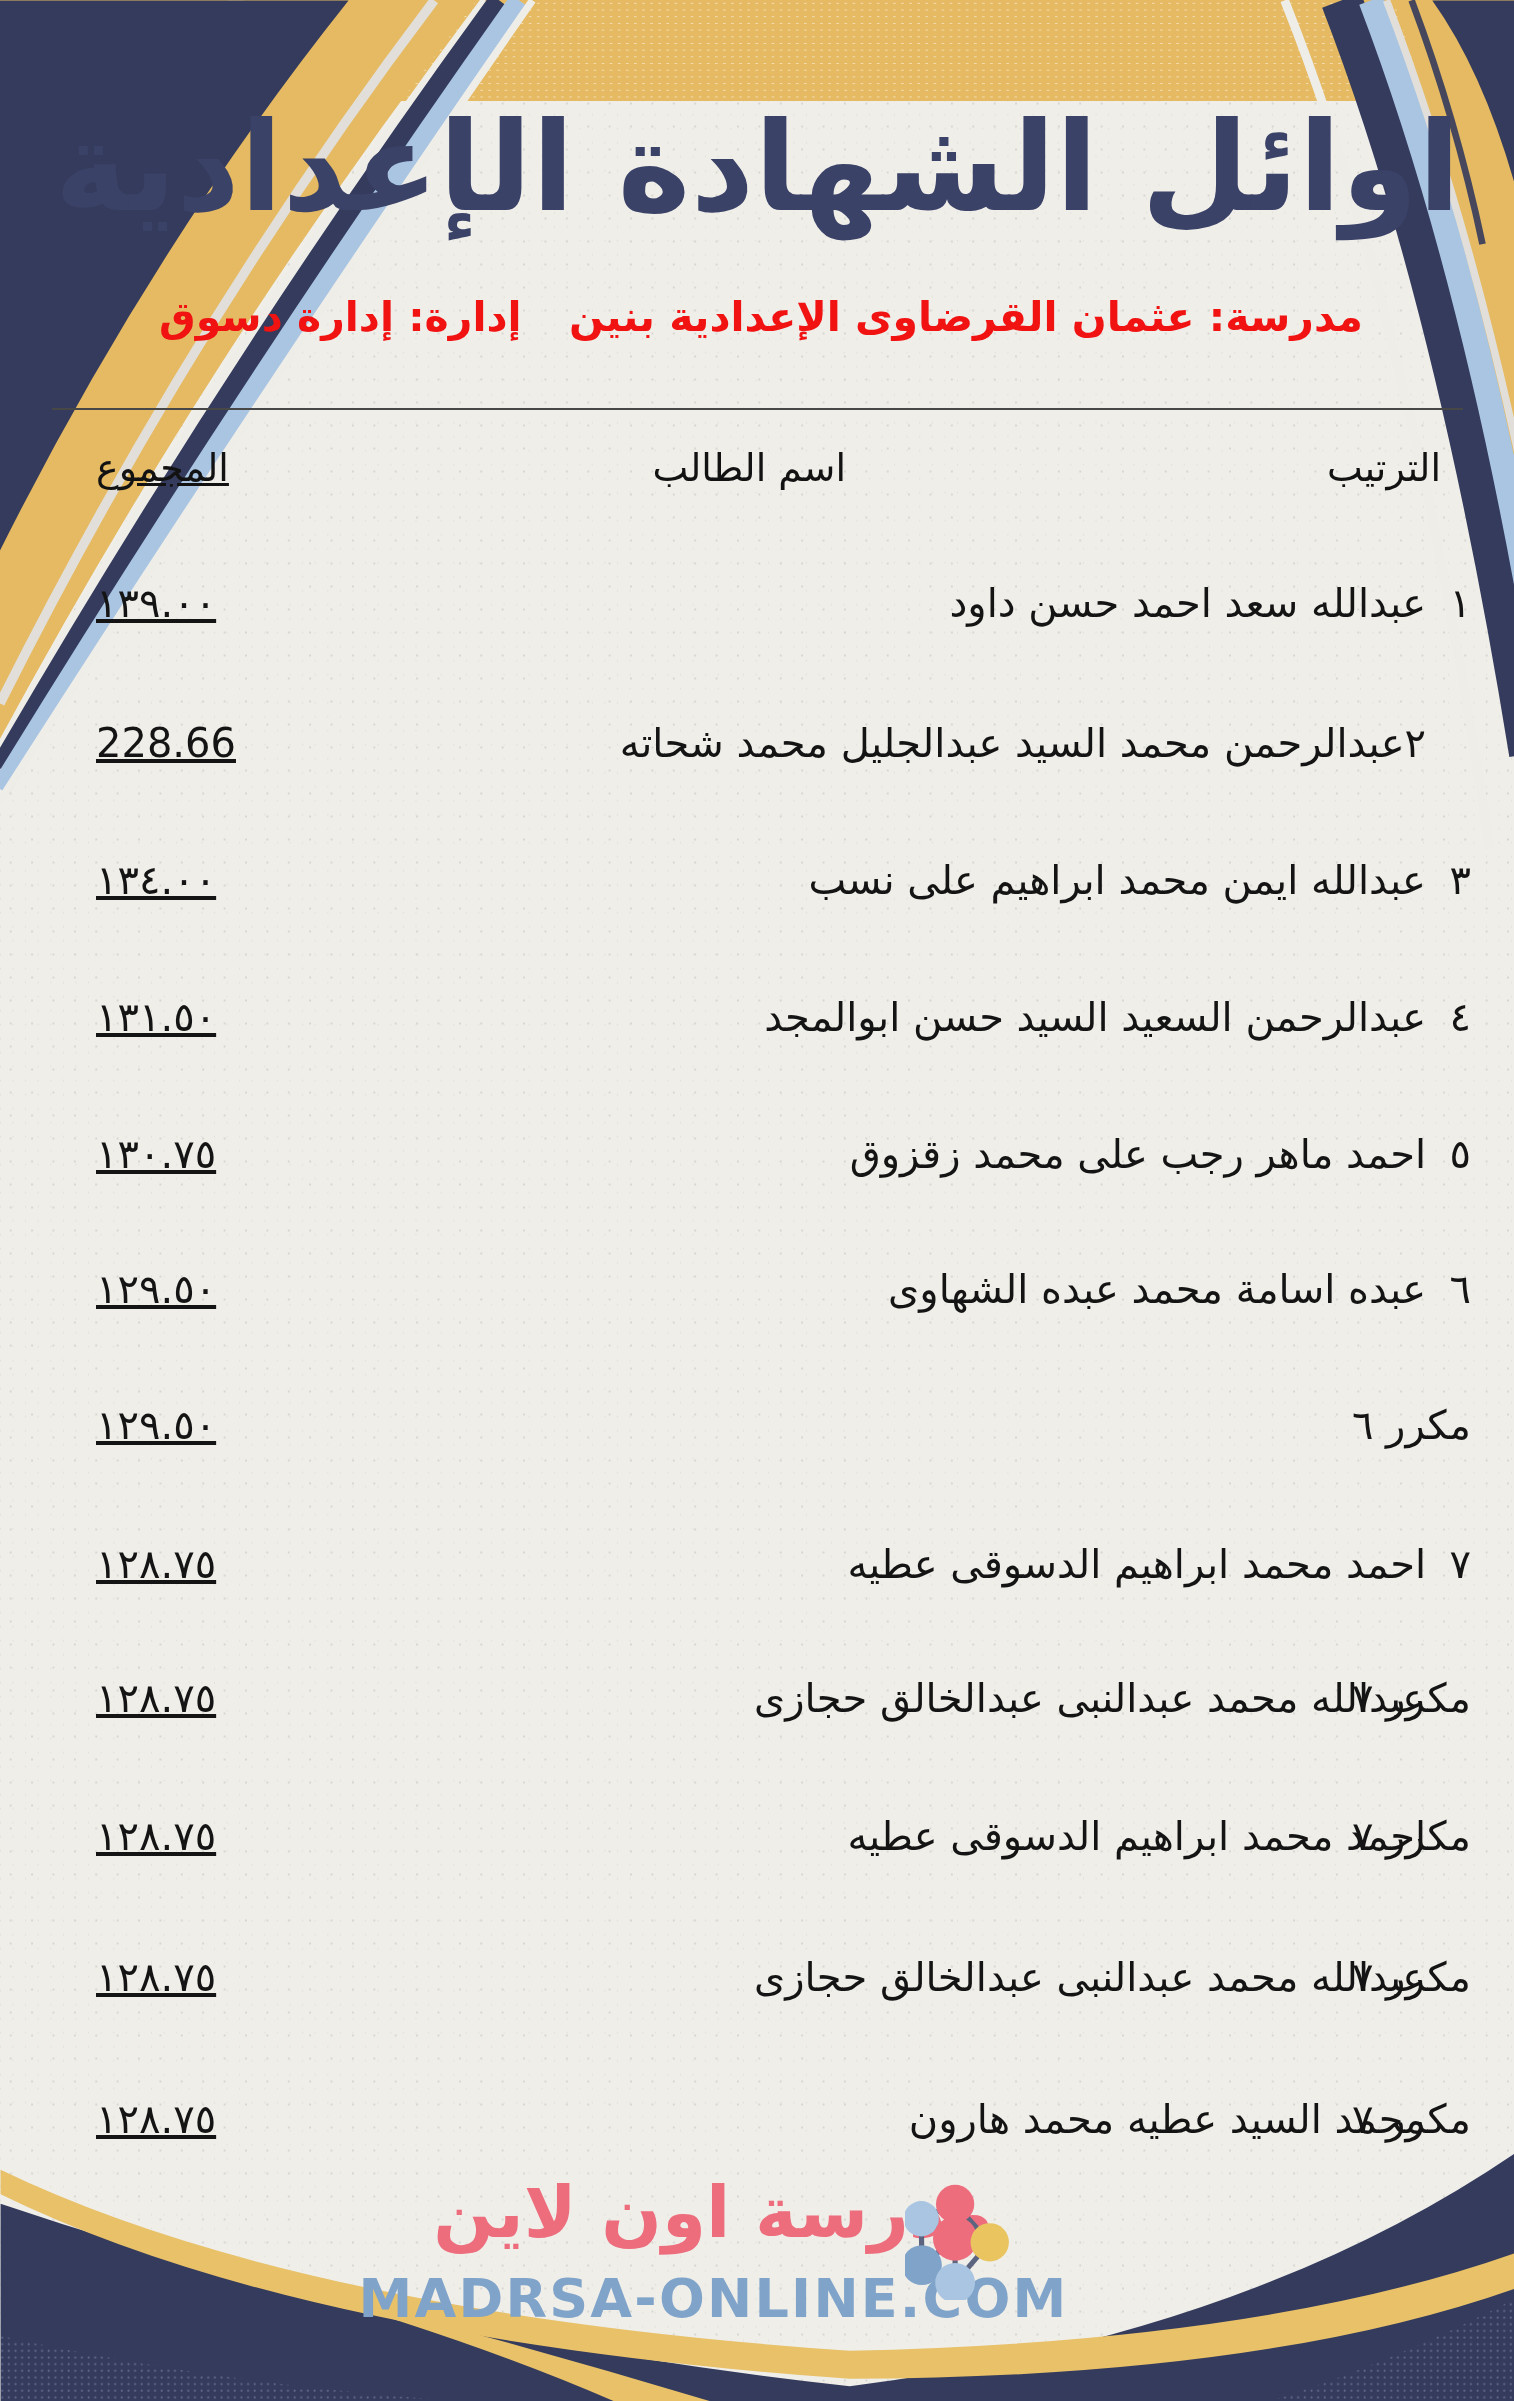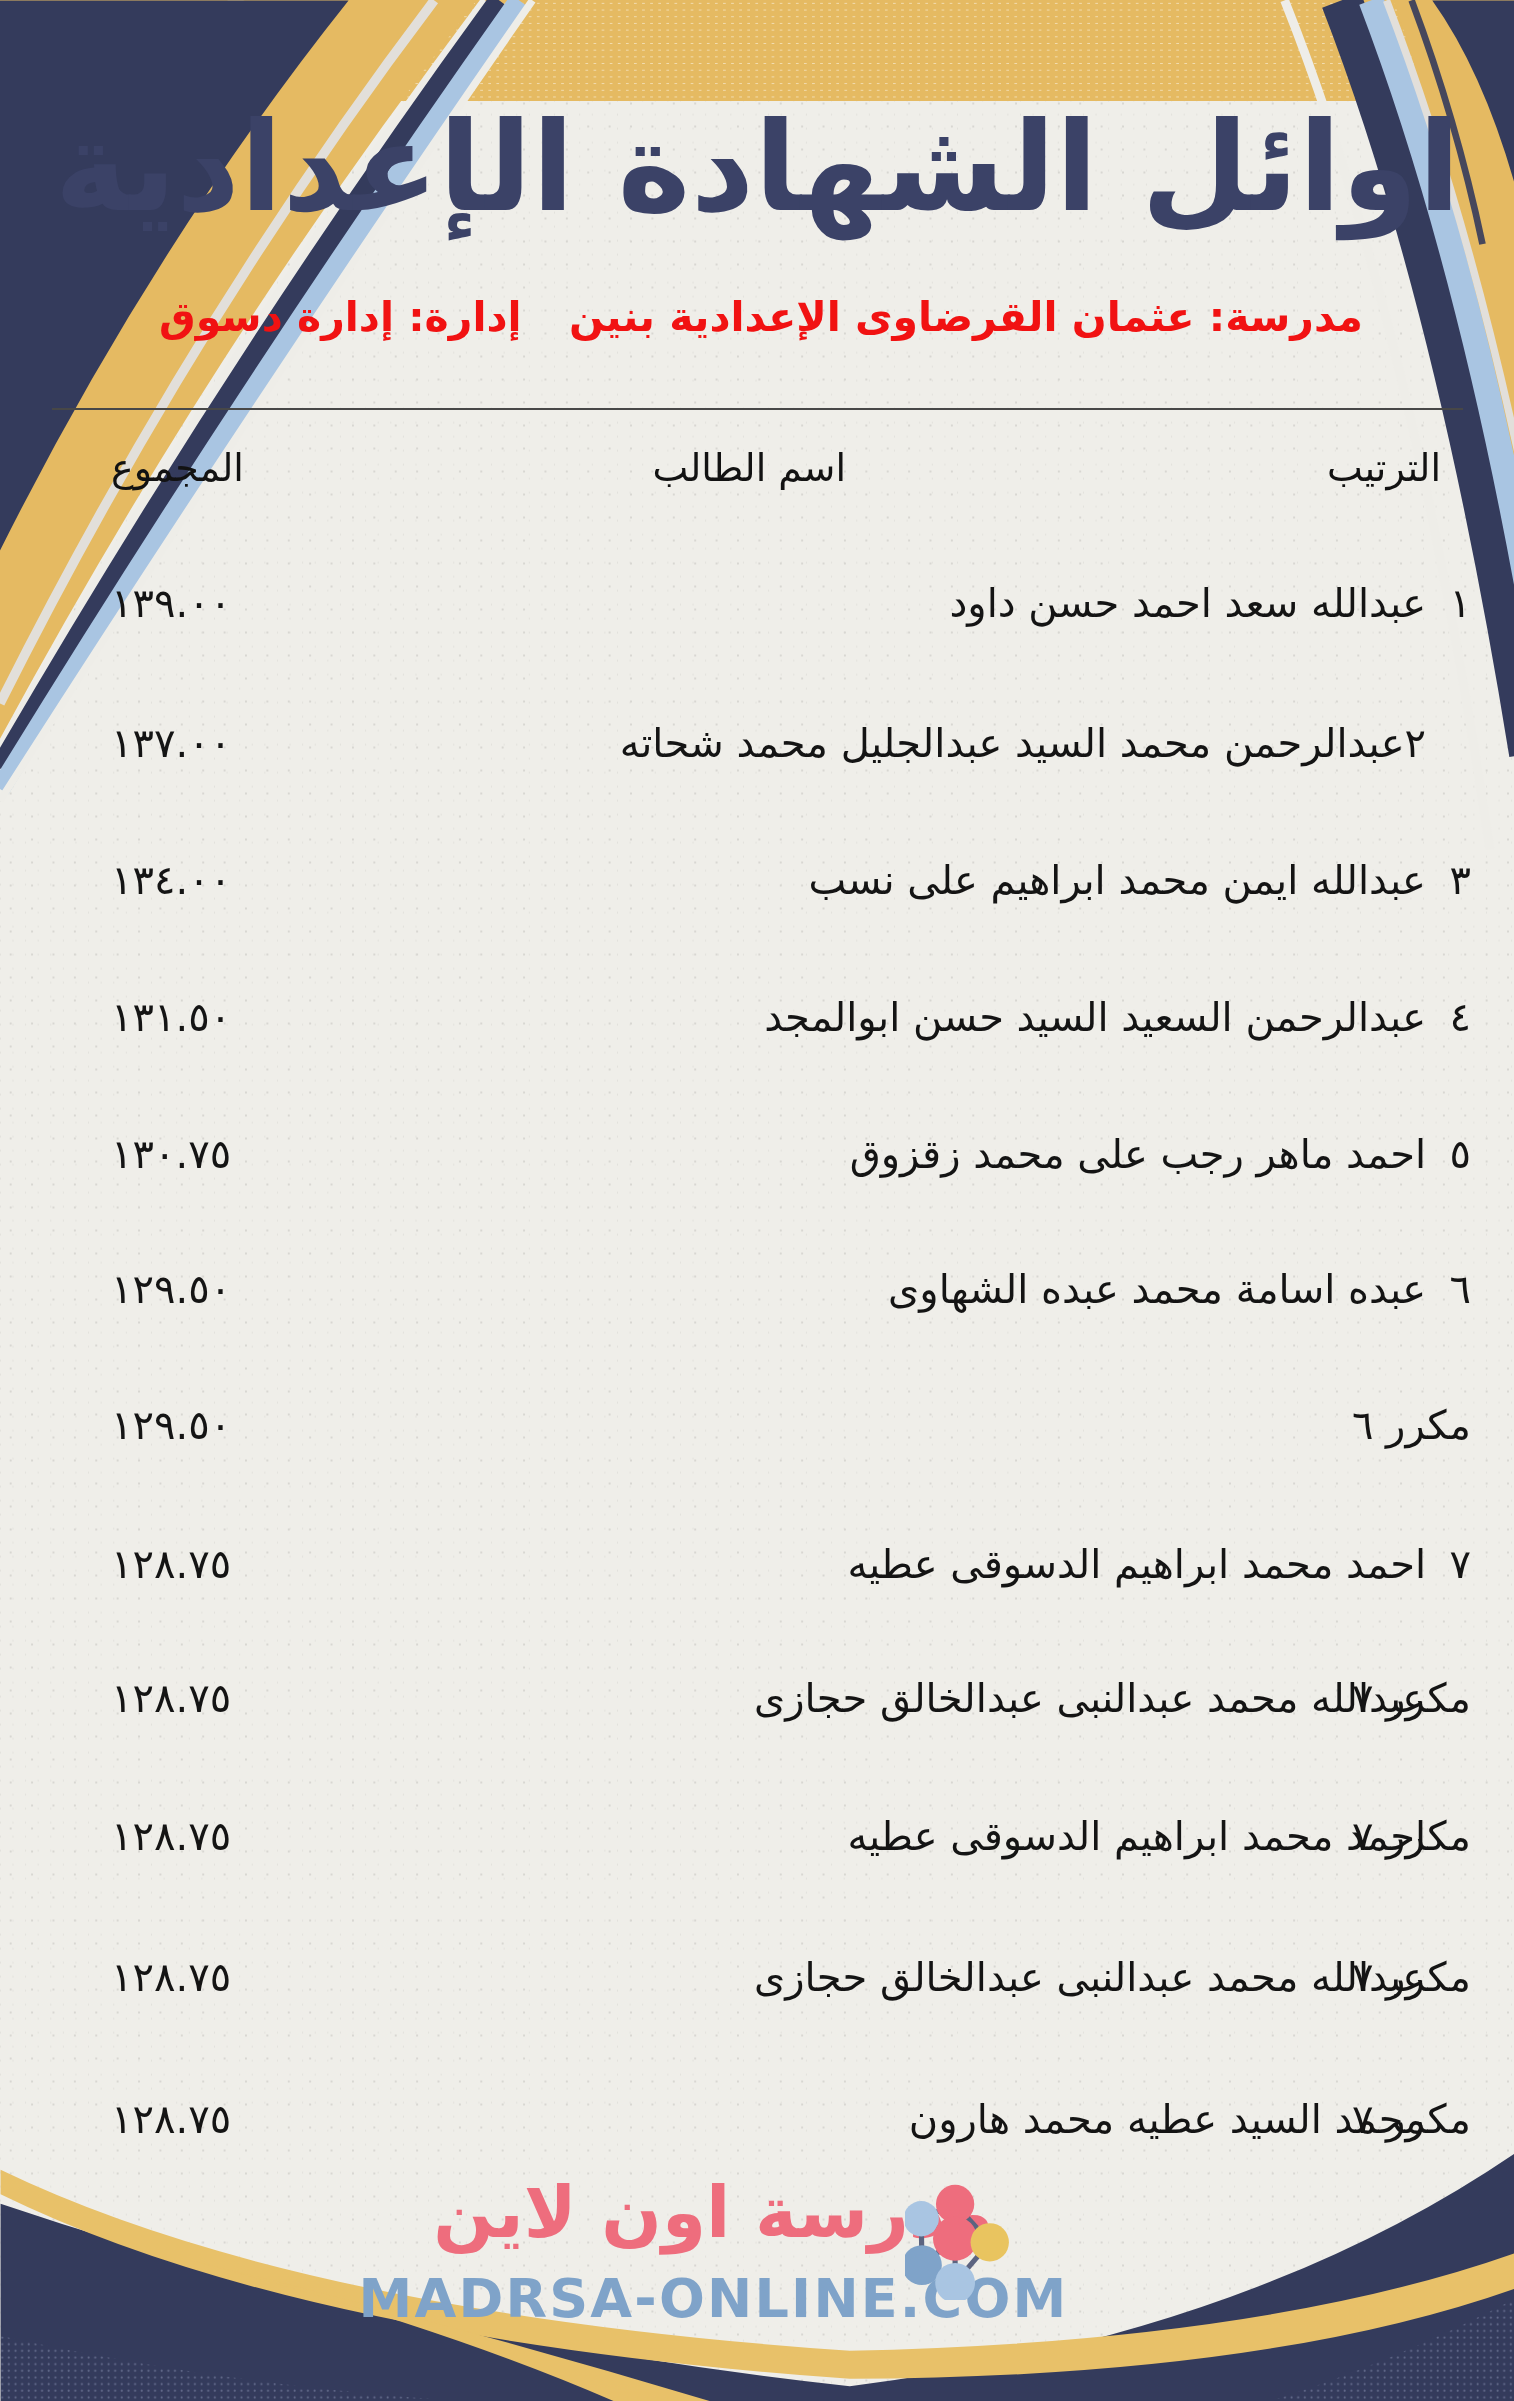--- a/index.html
+++ b/index.html
@@ -38,21 +38,21 @@
   }
   .divider{
     position:absolute;left:52px;top:408px;width:1411px;height:2.2px;
     background:#474747;
   }
   .hdr,.row{position:absolute;left:0;width:1515px;height:55px;direction:rtl;}
   .hdr{top:446px;font-size:38px;color:#121212;}
   .row{font-size:40px;color:#141414;}
   .cell-rank{position:absolute;left:1175px;width:296px;text-align:right;direction:rtl;white-space:nowrap;}
   .cell-name{position:absolute;left:318px;width:1108px;text-align:right;direction:rtl;white-space:nowrap;}
-  .cell-total{position:absolute;left:111px;direction:rtl;white-space:nowrap;}
+  .cell-total{position:absolute;left:96px;direction:rtl;white-space:nowrap;text-decoration:underline;}
   .hdr .cell-rank{left:1219px;width:222px;}
   .hdr .cell-name{left:624px;width:222px;}
   .logo-ar{
     position:absolute;left:344px;top:2171px;width:739px;
     text-align:center;direction:rtl;
     font-size:71px;font-weight:700;color:#ee6d7d;
   }
   .logo-domain{
     position:absolute;left:307px;top:2267px;width:813px;
     text-align:center;
@@ -117,21 +117,21 @@
   </div>
 
   <div class="row" style="top:580px">
     <span class="cell-rank">١</span>
     <span class="cell-name">عبدالله سعد احمد حسن داود</span>
     <span class="cell-total">١٣٩.٠٠</span>
   </div>
   <div class="row" style="top:720px">
     <span class="cell-rank"></span>
     <span class="cell-name">٢عبدالرحمن محمد السيد عبدالجليل محمد شحاته</span>
-    <span class="cell-total">١٣٧.٠٠</span>
+    <span class="cell-total">228.66</span>
   </div>
   <div class="row" style="top:857px">
     <span class="cell-rank">٣</span>
     <span class="cell-name">عبدالله ايمن محمد ابراهيم على نسب</span>
     <span class="cell-total">١٣٤.٠٠</span>
   </div>
   <div class="row" style="top:994px">
     <span class="cell-rank">٤</span>
     <span class="cell-name">عبدالرحمن السعيد السيد حسن ابوالمجد</span>
     <span class="cell-total">١٣١.٥٠</span>

